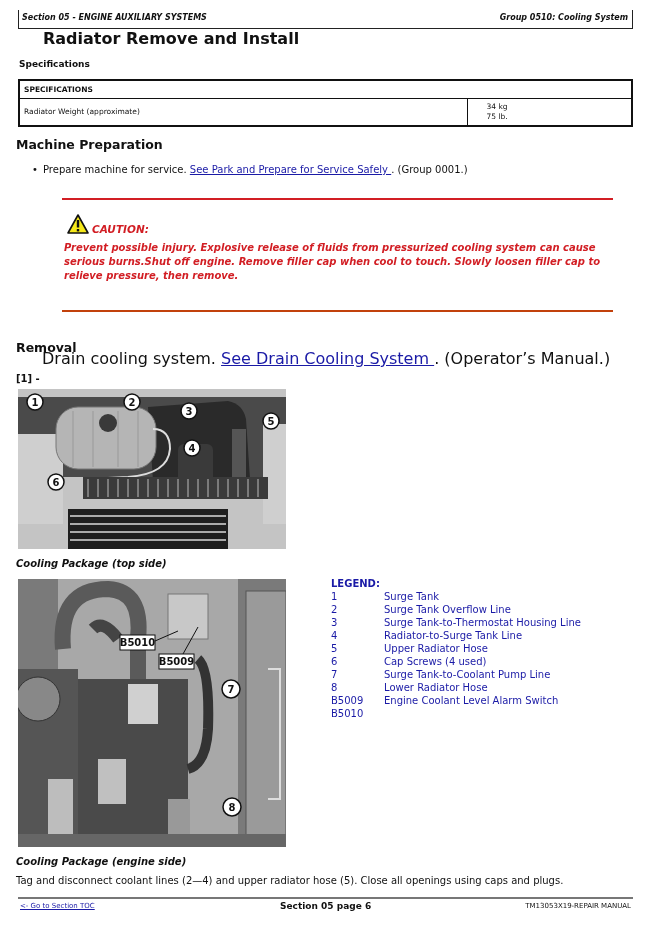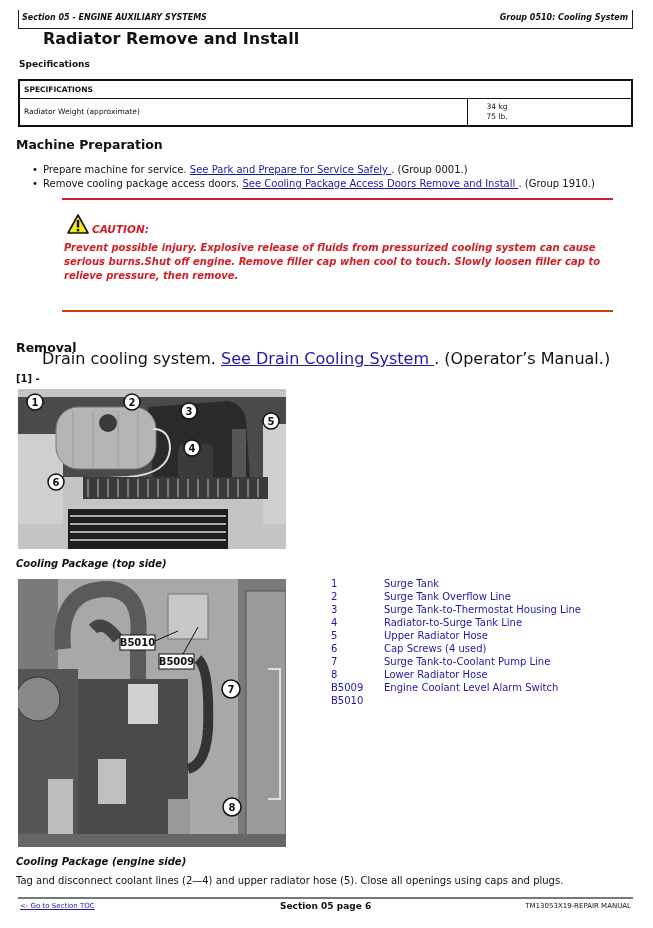--- a/index.html
+++ b/index.html
@@ -85,23 +85,20 @@
       <div>75 lb.</div>
     </td>
   </tr>
 </tbody>
   </table>
 
 <div class="abs h2 mp">Machine Preparation</div>
 <ul class="abs bullets">
   <li>
     <span class="dot">•</span><span>Prepare machine for service. </span><a class="lnk" href="#">See Park and Prepare for Service Safely </a><span>. (Group 0001.)</span>
-  </li>
-  <li>
-    <span class="dot">•</span><span>Remove cooling package access doors. </span><a class="lnk" href="#">See Cooling Package Access Doors Remove and Install </a><span>. (Group 1910.)</span>
   </li>
 </ul>
 
 <div class="abs caution">
   <div class="caution-head">
     <svg class="warn-icon" viewBox="0 0 22 20">
       <polygon points="11,1 21,19 1,19" fill="#f5e81a" stroke="#111" stroke-width="1.6" stroke-linejoin="round"></polygon>
       <rect x="9.8" y="6" width="2.4" height="7.5" fill="#111"></rect>
       <rect x="9.8" y="15" width="2.4" height="2.4" fill="#111"></rect>
     </svg>
@@ -227,20 +224,21 @@
       <g>
           <circle cx="214" cy="228" r="9" fill="#fff" stroke="#111" stroke-width="1.5"></circle>
           <text x="214" y="232" text-anchor="middle" fill="#111">8</text>
         </g>
     </g>
   </svg>
 </div>
 <div class="abs caption cap2">Cooling Package (engine side)</div>
 
 <div class="abs legend">
+  <div class="legend-title">LEGEND:</div>
   <div class="legend-row">
       <span class="legend-key">1</span>
       <span>Surge Tank</span>
     </div>
   <div class="legend-row">
       <span class="legend-key">2</span>
       <span>Surge Tank Overflow Line</span>
     </div>
   <div class="legend-row">
       <span class="legend-key">3</span>

